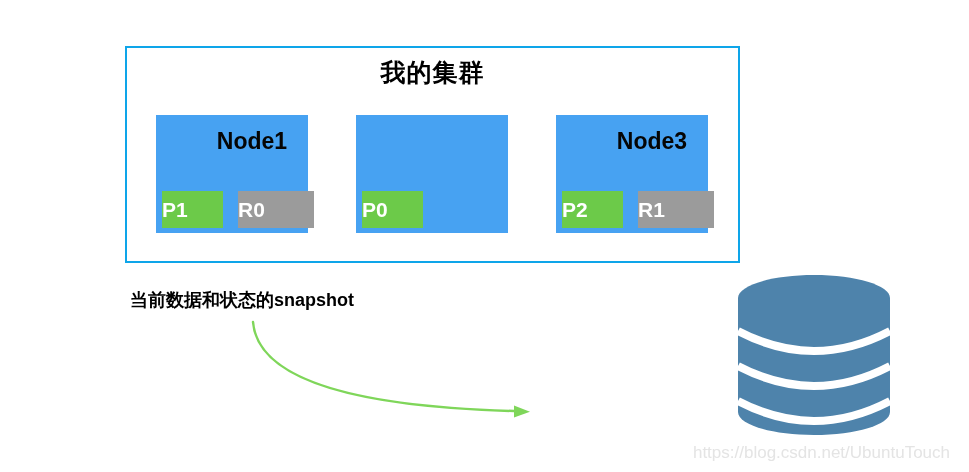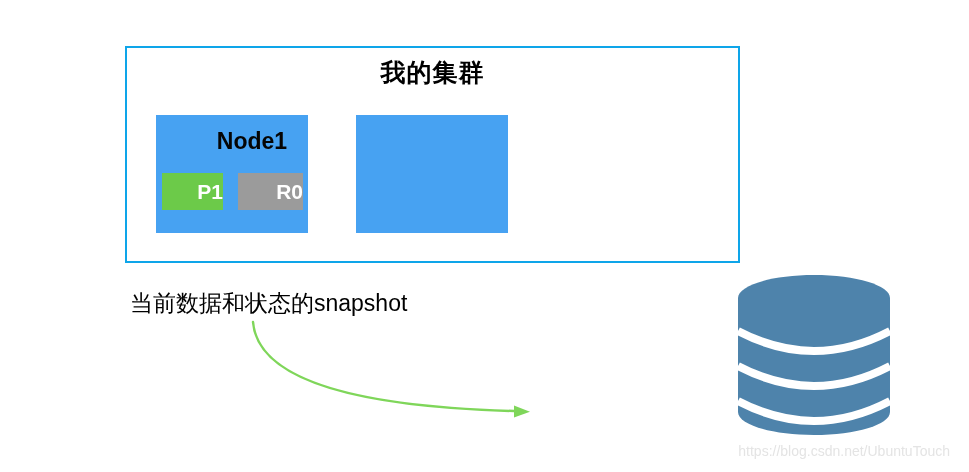--- a/index.html
+++ b/index.html
@@ -45,36 +45,36 @@
   .node-title {
     margin-top: 13px;
     text-align: center;
     font-size: 23px;
     font-weight: bold;
     color: #050505;
     padding-left: 40px;
   }
   .shard {
     position: absolute;
-    bottom: 23px;
+    bottom: 5px;
     height: 37px;
     line-height: 37px;
-    text-align: right;
+    text-align: left;
     font-size: 21px;
     font-weight: bold;
     color: #ffffff;
   }
   .shard.primary { left: 6px;  width: 61px; background: #6cca49; }
-  .shard.replica { left: 82px; width: 65px; background: #9b9b9b; }
+  .shard.replica { left: 82px; width: 76px; background: #9b9b9b; }
 
   
   .label {
     position: absolute;
-    font-size: 23px;
-    font-weight: normal;
+    font-size: 18px;
+    font-weight: bold;
     color: #000000;
     white-space: nowrap;
   }
   .snapshot-label  { left: 130px; top: 288px; }
   .repository-label { left: 533px; top: 393px; }
 
   
   .arrow-svg {
     position: absolute;
     left: 0; top: 0;
@@ -84,42 +84,48 @@
   
   .db-svg {
     position: absolute;
     left: 738px; top: 275px;
   }
 
   
   .watermark {
     position: absolute;
     right: 19px; top: 443px;
-    font-size: 14px;
+    font-size: 17px;
     color: #e4e4e4;
     white-space: nowrap;
   }
 </style>
 </head>
 <body>
 
 <div id="canvas">
 
   <div class="cluster-box">
     <div class="cluster-title">我的集群</div>
 
     <div class="node node-1">
       <div class="node-title">Node1</div>
       <div class="shard primary">P1</div>
       <div class="shard replica">R0</div>
     </div>
 
     <div class="node node-2">
+      <div class="shard primary">P0</div>
     </div>
 
+    <div class="node node-3">
+      <div class="node-title">Node3</div>
+      <div class="shard primary">P2</div>
+      <div class="shard replica">R1</div>
+    </div>
   </div>
 
   <div class="label snapshot-label">当前数据和状态的snapshot</div>
 
   <svg class="arrow-svg" width="969" height="472" viewBox="0 0 969 472">
     <path d="M253,322 Q260,404 514,411" fill="none" stroke="#7fd65a" stroke-width="2.5" stroke-linecap="round"></path>
     <polygon points="514,405.5 530,411.8 514,417.5" fill="#7fd65a"></polygon>
   </svg>
 
 

